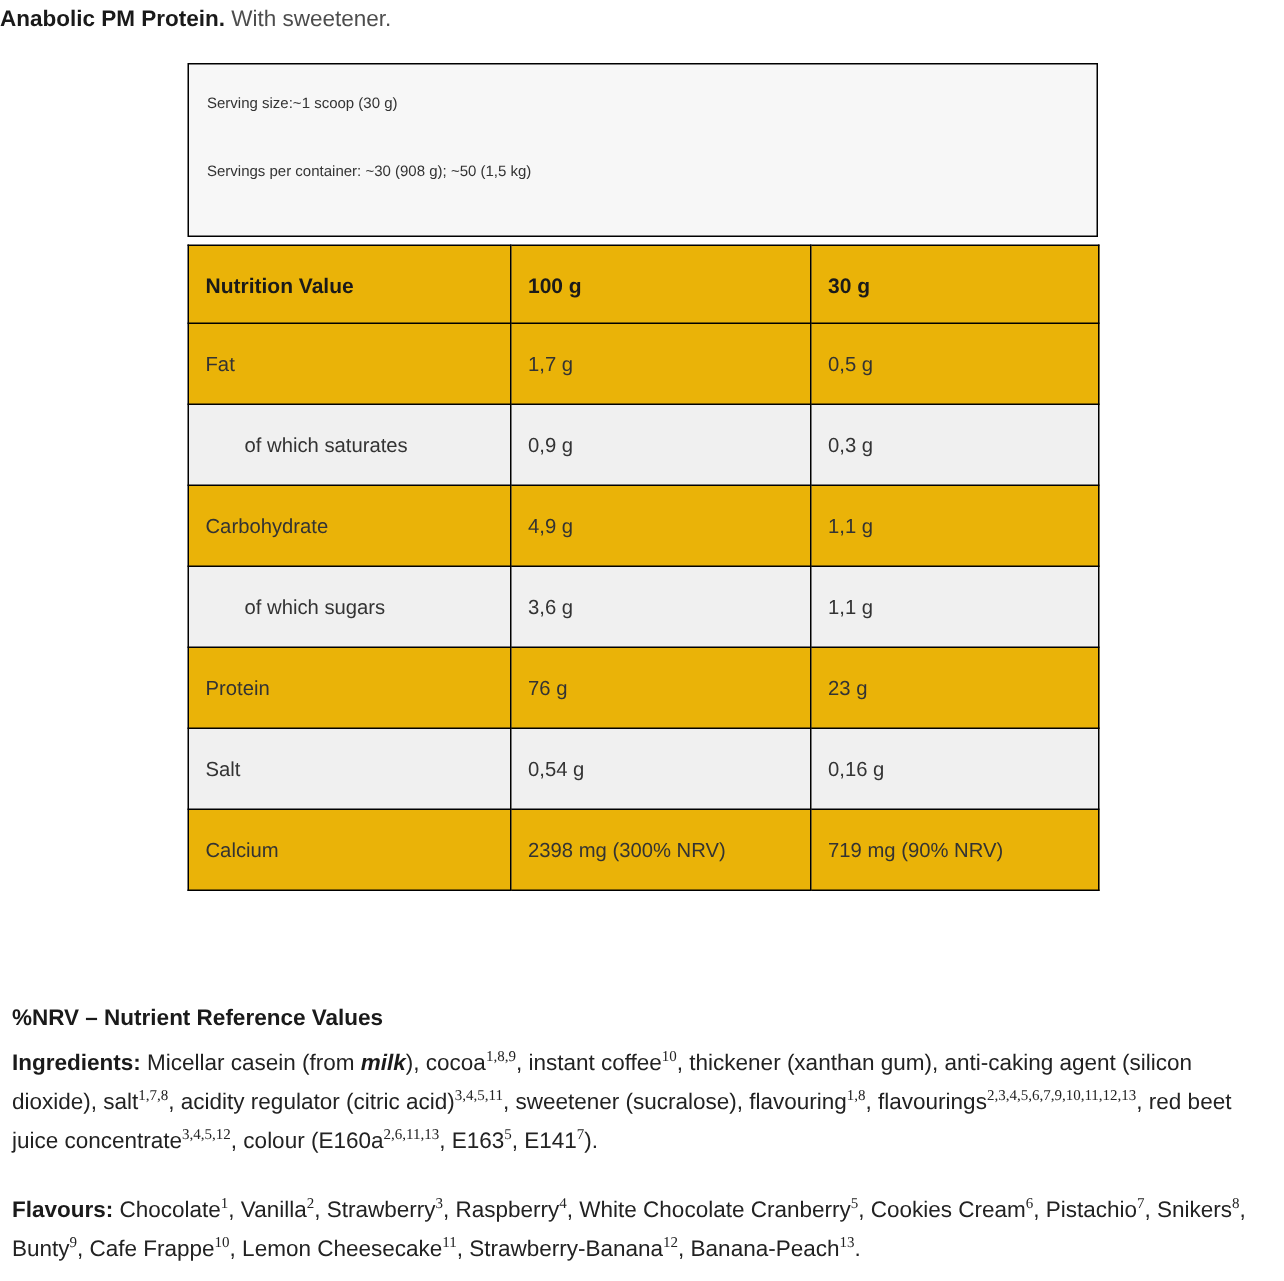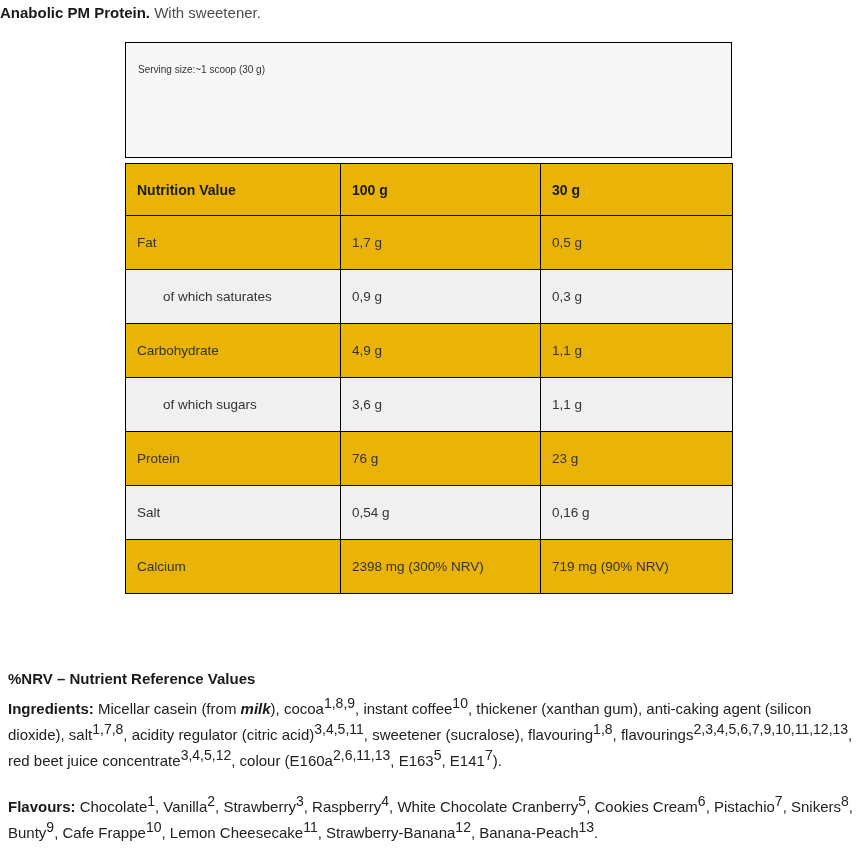--- a/index.html
+++ b/index.html
@@ -96,35 +96,37 @@
     font-size: 15px;
     font-weight: bold;
     color: var(--text-dark);
     line-height: 20px;
   }
   .para { margin: 0; }
   .para + .para { margin-top: 20px; }
   .para .b { font-weight: bold; color: var(--text-dark); }
   .para .i { font-style: italic; }
   sup {
-    font-size: 14px;
+    font-size: 10px;
     line-height: 0;
     vertical-align: super;
+    font-family: Liberation Serif, serif;
   }
 </style>
 </head>
 <body>
 
 <div class="title-line">
   <span class="t-bold">Anabolic PM Protein.</span>
   <span class="t-sub">With sweetener.</span>
 </div>
 
 <div class="serving-box">
   <div class="line1">Serving size:~1 scoop (30 g)</div>
+  <div class="line2">Servings per container: ~30 (908 g); ~50 (1,5 kg)</div>
 </div>
 
 <table class="nutrition-table">
   <colgroup>
     <col style="width:215px">
     <col style="width:200px">
     <col style="width:192px">
   </colgroup>
   <thead>
     <tr>

